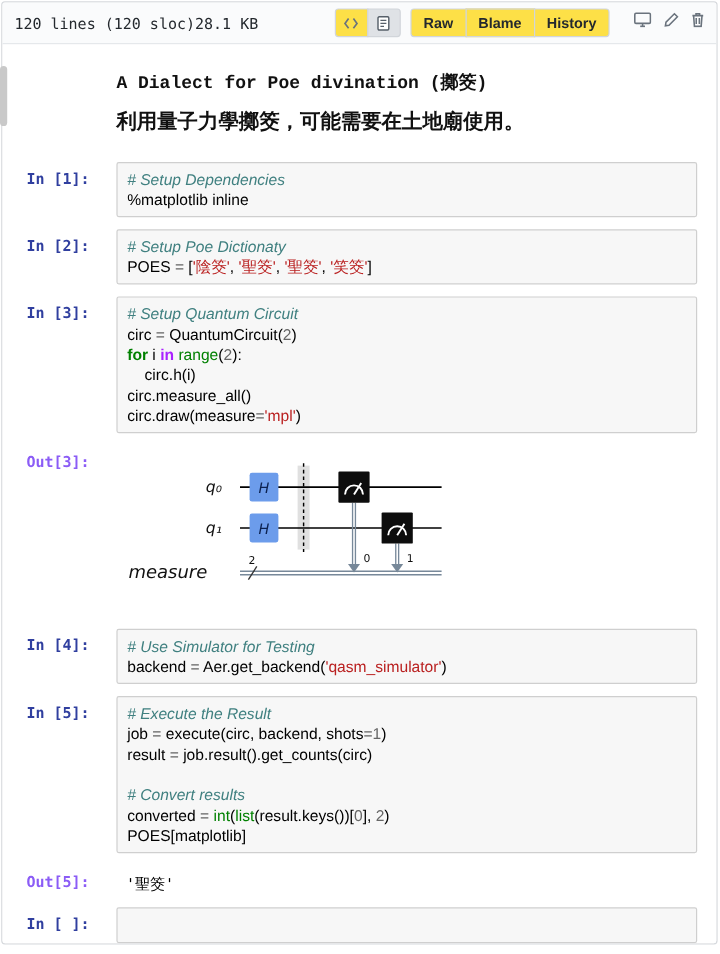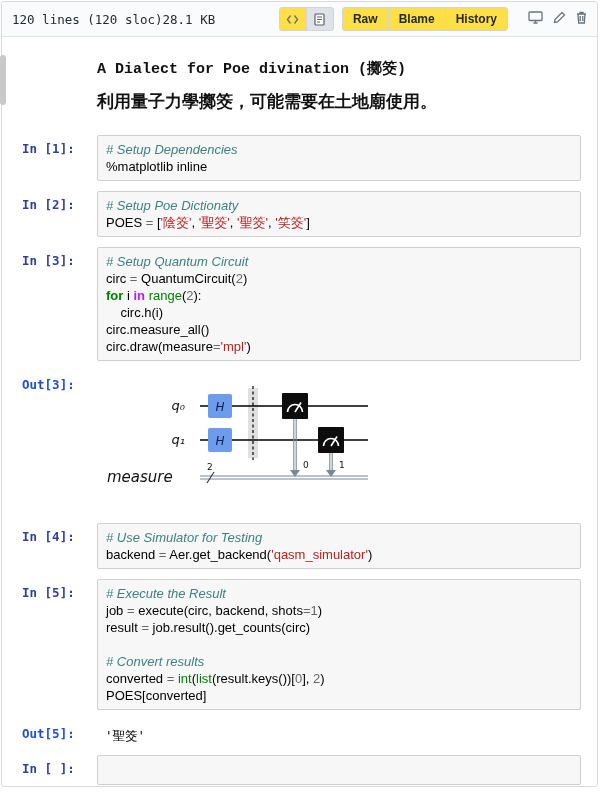--- a/index.html
+++ b/index.html
@@ -40,21 +40,21 @@
   .md-cell { margin: 6px 0 22px 75px; }
   .md-title { font-size: 15px; font-weight: 700; color: #111; margin-bottom: 12px; font-family: Liberation Mono, monospace; }
   .md-sub   { font-size: 17px; font-weight: 700; color: #111; }
 
   .cell { display: flex; margin-bottom: 10px; }
   .prompt {
     width: 75px; flex: 0 0 75px; font-family: "DejaVu Sans Mono", monospace;
     font-size: 12.5px; font-weight: 700; padding-top: 6px; white-space: pre;
   }
   .prompt.in  { color: #303f9f; }
-  .prompt.out { color: #1d4ed8; }
+  .prompt.out { color: #8b5cf6; }
 
   .input-area {
     flex: 1; background: #f7f7f7; border: 1px solid #cfcfcf; border-radius: 2px;
     padding: 5px 8px; overflow: hidden;
   }
   .input-area.empty { height: 30px; }
   .cl { font-family: Liberation Sans, sans-serif; font-size: 13px; line-height: 17px; white-space: pre; color: #000; }
   .tk-com { color: #408080; font-style: italic; }
   .tk-kw  { color: #008000; font-weight: 700; }
   .tk-ow  { color: #aa22ff; font-weight: 700; }
@@ -236,21 +236,21 @@
 
     <div class="cell">
       <div class="prompt in">In [5]:</div>
       <div class="input-area">
           <div class="cl"><span class="tk-com"># Execute the Result</span></div>
           <div class="cl"><span class="tk-pl">job </span><span class="tk-op">=</span><span class="tk-pl"> execute(circ, backend, shots</span><span class="tk-op">=</span><span class="tk-m">1</span><span class="tk-pl">)</span></div>
           <div class="cl"><span class="tk-pl">result </span><span class="tk-op">=</span><span class="tk-pl"> job.result().get_counts(circ)</span></div>
           <div class="cl">&nbsp;</div>
           <div class="cl"><span class="tk-com"># Convert results</span></div>
           <div class="cl"><span class="tk-pl">converted </span><span class="tk-op">=</span><span class="tk-pl"> </span><span class="tk-nb">int</span><span class="tk-pl">(</span><span class="tk-nb">list</span><span class="tk-pl">(result.keys())[</span><span class="tk-m">0</span><span class="tk-pl">], </span><span class="tk-m">2</span><span class="tk-pl">)</span></div>
-          <div class="cl"><span class="tk-pl">POES[converted]</span></div>
+          <div class="cl"><span class="tk-pl">POES[matplotlib]</span></div>
         </div>
     </div>
 
     <div class="cell">
       <div class="prompt out">Out[5]:</div>
       <div class="output-area">
         <div class="out-text">'聖筊'</div>
       </div>
     </div>
 

